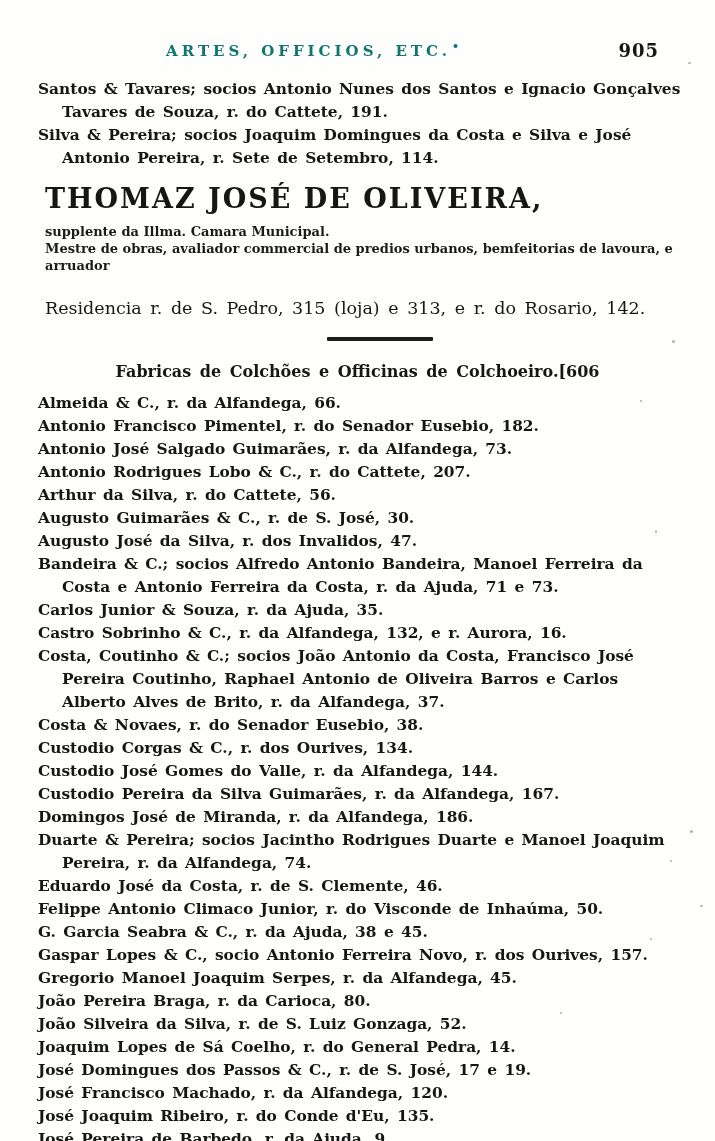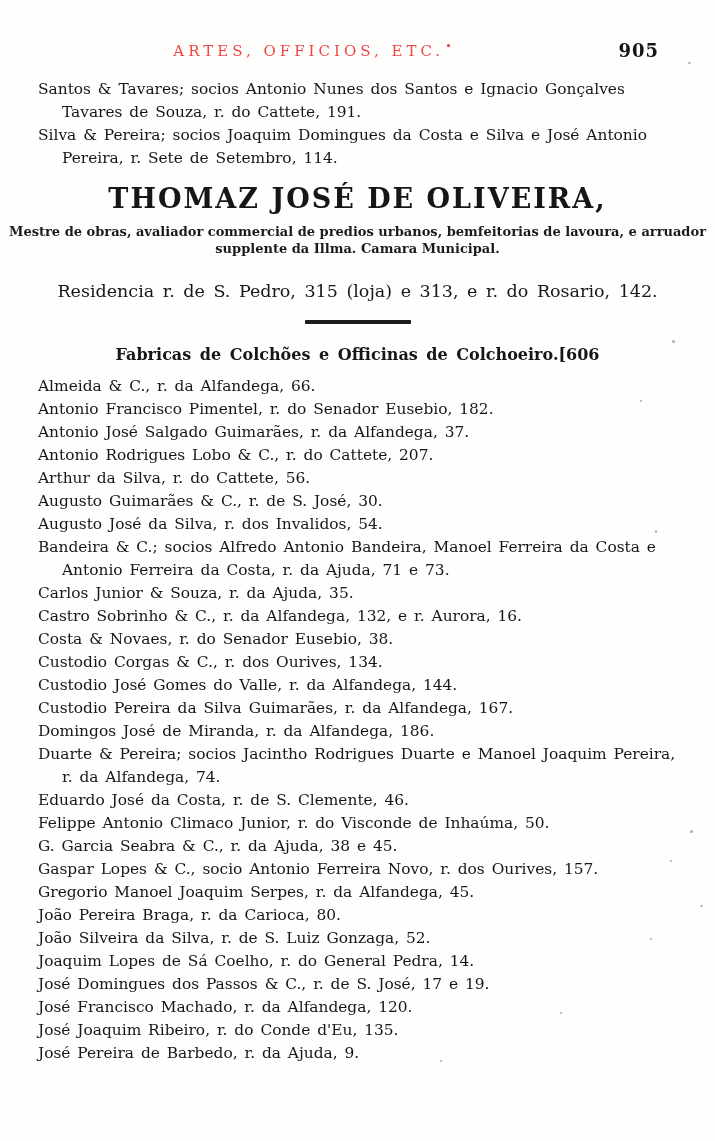--- a/index.html
+++ b/index.html
@@ -20,56 +20,58 @@
   .running-head {
     position: relative;
     padding-top: 40px;
     height: 32px;
   }
   .running-title {
     position: absolute;
     left: 0;
     right: 90px;
     text-align: center;
-    font-weight: normal;
+    font-weight: bold;
     font-size: 15px;
     letter-spacing: 4px;
-    color: #ef4444;
+    color: #0f766e;
   }
   .running-title sup {
     font-size: 11px;
     letter-spacing: 0;
     margin-left: 1px;
   }
   .page-number {
     position: absolute;
     right: 56px;
     top: 40px;
     font-weight: bold;
     font-size: 18px;
     letter-spacing: 1px;
   }
   
   .entry-block {
     padding: 0 30px 0 38px;
+    font-weight: bold;
   }
   .entry {
     font-size: 15.4px;
     line-height: 23px;
     padding-left: 24px;
     text-indent: -24px;
     word-spacing: 2px;
   }
   .top-entries {
     margin-top: 6px;
   }
   
   .ad-block {
-    text-align: center;
+    text-align: left;
     margin-top: 14px;
+    padding-left: 45px;
   }
   .ad-title {
     font-size: 27px;
     font-weight: bold;
     letter-spacing: 2px;
     line-height: 30px;
     transform: scaleY(1.05);
   }
   .ad-desc {
     margin-top: 9px;
@@ -126,43 +128,44 @@
 
   <div class="entry-block top-entries">
 
   <div class="entry">Santos &amp; Tavares; socios Antonio Nunes dos Santos e Ignacio Gonçalves Tavares de Souza, r. do Cattete, 191.</div>
       <div class="entry">Silva &amp; Pereira; socios Joaquim Domingues da Costa e Silva e José Antonio Pereira, r. Sete de Setembro, 114.</div>
     </div>
 
   <div class="ad-block">
     <div class="ad-title">THOMAZ JOSÉ DE OLIVEIRA,</div>
     <div class="ad-desc">
+      <div>supplente da Illma. Camara Municipal.</div>
       <div>Mestre de obras, avaliador commercial de predios urbanos, bemfeitorias de lavoura, e arruador</div>
-      <div>supplente da Illma. Camara Municipal.</div>
     </div>
     <div class="ad-residence">Residencia r. de S. Pedro, 315 (loja) e 313, e r. do Rosario, 142.</div>
     <div class="divider"></div>
   </div>
 
   <div class="section-heading">
     <span>Fabricas de Colchões e Officinas de Colchoeiro.</span><span class="ref">[606</span>
   </div>
 
   <div class="entry-block">
 
   <div class="entry">Almeida &amp; C., r. da Alfandega, 66.</div>
       <div class="entry">Antonio Francisco Pimentel, r. do Senador Eusebio, 182.</div>
-      <div class="entry">Antonio José Salgado Guimarães, r. da Alfandega, 37.</div>
+      <div class="entry">Antonio José Salgado Guimarães, r. da Alfandega, 73.</div>
       <div class="entry">Antonio Rodrigues Lobo &amp; C., r. do Cattete, 207.</div>
       <div class="entry">Arthur da Silva, r. do Cattete, 56.</div>
       <div class="entry">Augusto Guimarães &amp; C., r. de S. José, 30.</div>
-      <div class="entry">Augusto José da Silva, r. dos Invalidos, 54.</div>
+      <div class="entry">Augusto José da Silva, r. dos Invalidos, 47.</div>
       <div class="entry">Bandeira &amp; C.; socios Alfredo Antonio Bandeira, Manoel Ferreira da Costa e Antonio Ferreira da Costa, r. da Ajuda, 71 e 73.</div>
       <div class="entry">Carlos Junior &amp; Souza, r. da Ajuda, 35.</div>
       <div class="entry">Castro Sobrinho &amp; C., r. da Alfandega, 132, e r. Aurora, 16.</div>
+      <div class="entry">Costa, Coutinho &amp; C.; socios João Antonio da Costa, Francisco José Pereira Coutinho, Raphael Antonio de Oliveira Barros e Carlos Alberto Alves de Brito, r. da Alfandega, 37.</div>
       <div class="entry">Costa &amp; Novaes, r. do Senador Eusebio, 38.</div>
       <div class="entry">Custodio Corgas &amp; C., r. dos Ourives, 134.</div>
       <div class="entry">Custodio José Gomes do Valle, r. da Alfandega, 144.</div>
       <div class="entry">Custodio Pereira da Silva Guimarães, r. da Alfandega, 167.</div>
       <div class="entry">Domingos José de Miranda, r. da Alfandega, 186.</div>
       <div class="entry">Duarte &amp; Pereira; socios Jacintho Rodrigues Duarte e Manoel Joaquim Pereira, r. da Alfandega, 74.</div>
       <div class="entry">Eduardo José da Costa, r. de S. Clemente, 46.</div>
       <div class="entry">Felippe Antonio Climaco Junior, r. do Visconde de Inhaúma, 50.</div>
       <div class="entry">G. Garcia Seabra &amp; C., r. da Ajuda, 38 e 45.</div>
       <div class="entry">Gaspar Lopes &amp; C., socio Antonio Ferreira Novo, r. dos Ourives, 157.</div>

